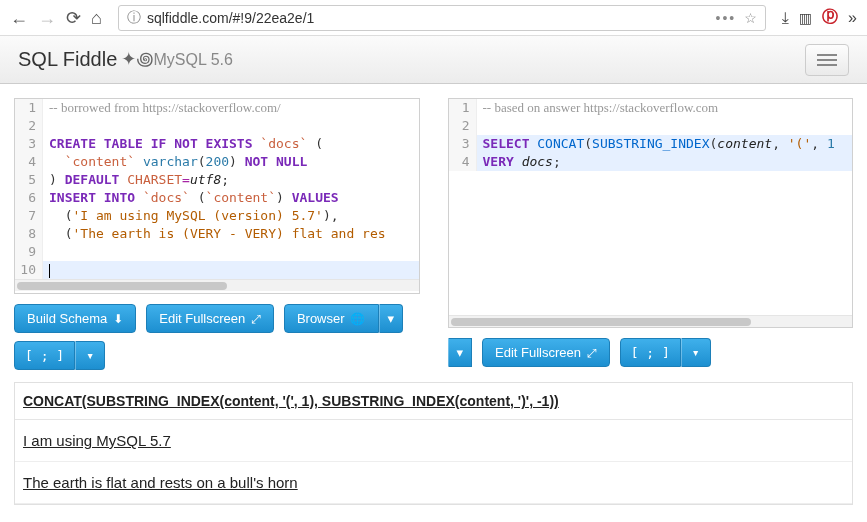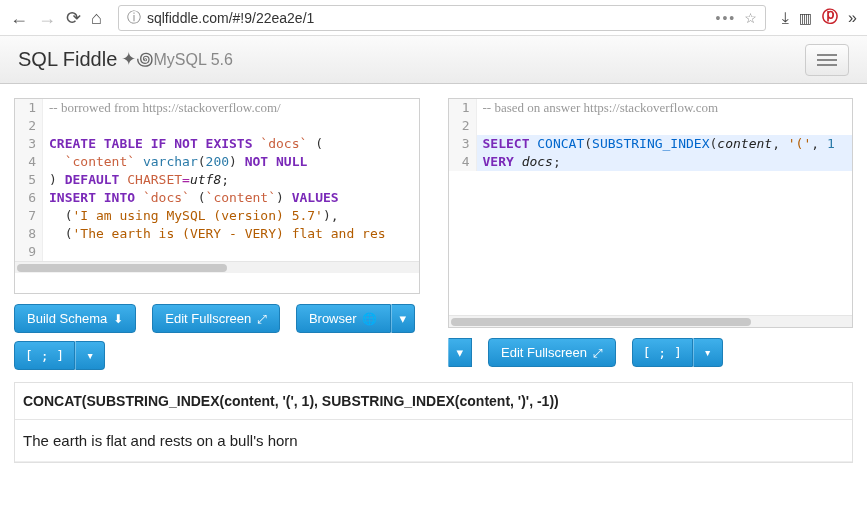--- a/index.html
+++ b/index.html
@@ -101,21 +101,21 @@
   .hscroll {
     height:12px;
     background:#f2f2f2;
     border-top:1px solid #e5e5e5;
     position:relative;
   }
   .hscroll .thumb {
     position:absolute; top:2px; height:8px; background:#c8c8c8; border-radius:4px;
   }
 
-  .button-row { display:flex; gap:16px; margin-top:10px; flex-wrap:wrap;}
+  .button-row { display:flex; gap:10px; margin-top:10px; flex-wrap:wrap;}
   .btn {
     background: linear-gradient(#3fb0eb,#1d8fd0);
     border:1px solid #1c7fb8;
     color:#fff;
     font-size:13px;
     padding:6px 12px;
     border-radius:4px;
     display:inline-flex;
     align-items:center;
     gap:6px;
@@ -129,21 +129,21 @@
   .btn-split .btn:first-child { border-top-right-radius:0; border-bottom-right-radius:0; }
   .btn-split .btn.caret { border-top-left-radius:0; border-bottom-left-radius:0; padding:6px 8px; border-left:1px solid rgba(255,255,255,0.3);}
   .mini-btn {
     background: linear-gradient(#3fb0eb,#1d8fd0);
     border:1px solid #1c7fb8;
     color:#fff; border-radius:4px; padding:6px 10px; font-family:monospace; font-size:13px;
   }
   .mini-row { margin-top:8px; display:flex; gap:6px;}
 
   
-  .results { margin: 4px 14px 0 14px; border:1px solid #e0e0e0; }
+  .results { margin: 4px 14px 0 14px; border:1px solid #e0e0e0;text-decoration:underline; }
   .results-header { padding:10px 8px; font-weight:bold; border-bottom:1px solid #e5e5e5; font-size:14px;}
   .results-row { padding:12px 8px; border-bottom:1px solid #eee; font-size:15px;}
 </style>
 </head>
 <body>
 
 <div class="browser-bar">
   <div class="nav-icons">
     <span>←</span>
     <span style="color:#bbb">→</span>
@@ -210,20 +210,24 @@
             <div class="gutter">7</div>
             <div class="code-text"><span class="tok-punc">  (</span><span class="tok-str">'I am using MySQL (version) 5.7'</span><span class="tok-punc">),</span></div>
           </div>
         <div class="code-row">
             <div class="gutter">8</div>
             <div class="code-text"><span class="tok-punc">  (</span><span class="tok-str">'The earth is (VERY - VERY) flat and res</span></div>
           </div>
         <div class="code-row">
             <div class="gutter">9</div>
             <div class="code-text"></div>
+          </div>
+        <div class="code-row hl-row">
+            <div class="gutter">10</div>
+            <div class="code-text"><span class="cursor-line"></span></div>
           </div>
       </div>
       <div class="hscroll">
           <div class="thumb" style="left:2px; width:210px"></div>
         </div>
     </div>
 
     <div class="button-row">
       <button class="btn">
           <span>Build Schema</span>
@@ -289,14 +293,15 @@
       <div class="btn-split">
         <button class="mini-btn" style="border-top-right-radius:0;border-bottom-right-radius:0"><span>[ ; ]</span></button>
         <button class="mini-btn" style="border-top-left-radius:0;border-bottom-left-radius:0;border-left:1px solid rgba(255,255,255,.3)">▾</button>
       </div>
     </div>
   </div>
 </div>
 
 <div class="results">
   <div class="results-header">CONCAT(SUBSTRING_INDEX(content, '(', 1), SUBSTRING_INDEX(content, ')', -1))</div>
+  <div class="results-row">I am using MySQL 5.7</div>
   <div class="results-row">The earth is flat and rests on a bull's horn</div>
 </div>
 
 </body></html>

